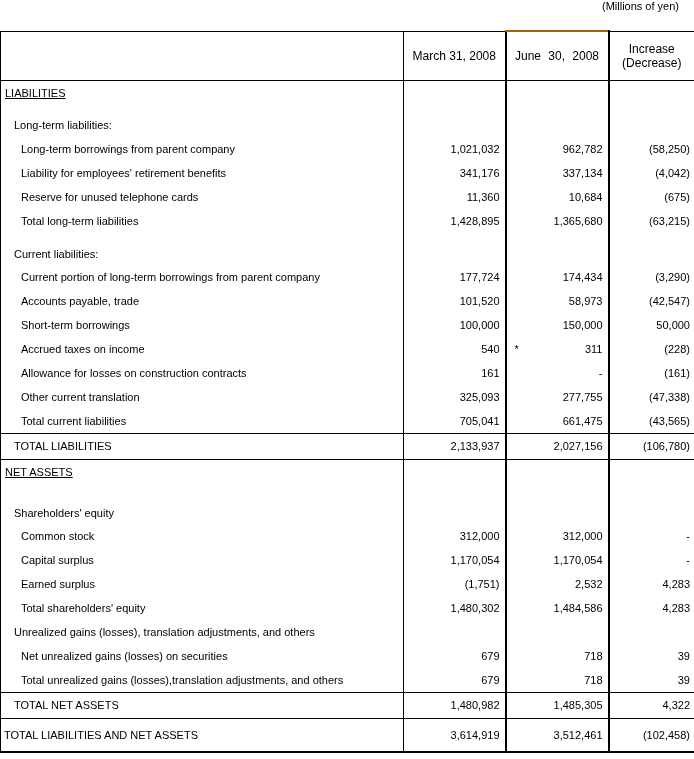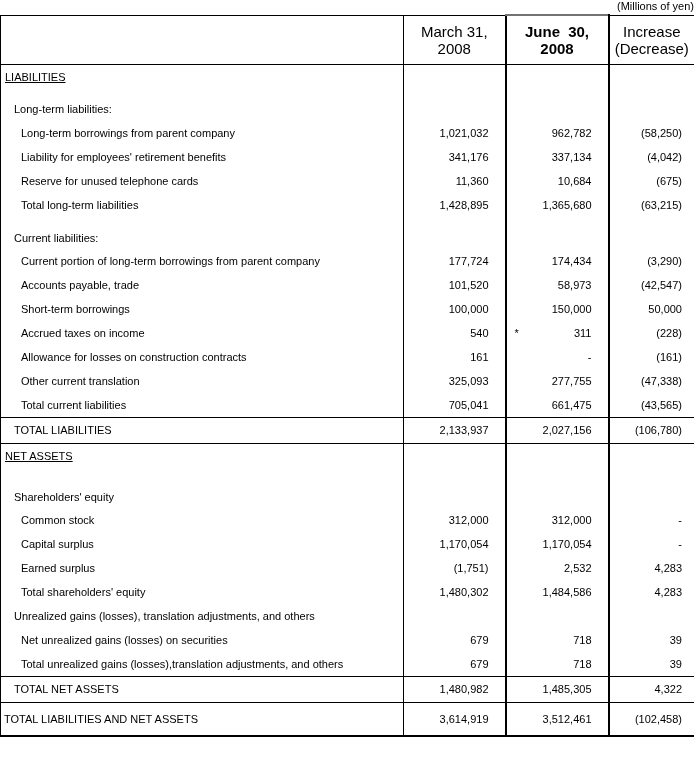--- a/index.html
+++ b/index.html
@@ -7,61 +7,61 @@
     margin: 0; padding: 0;
     background: #ffffff;
     color: #000000;
     font-family: "Liberation Sans", "DejaVu Sans", sans-serif;
     font-size: 11px;
     width: 694px;
   }
   .page { width: 694px; }
 
   .units-note {
-    height: 14px;
+    height: 30px;
     line-height: 12px;
     text-align: right;
-    padding-right: 0;
+    padding-right: 15px;
     font-size: 11px;
   }
 
   table.fin {
     width: 694px;
     table-layout: fixed;
     border-collapse: collapse;
     border: 1px solid #000;
     border-bottom: 2px solid #000;
   }
 
   col.w-label { width: 403px; }
   col.w-march { width: 102px; }
   col.w-june  { width: 103px; }
   col.w-inc   { width: 86px; }
 
   
   thead tr { height: 49px; }
   th {
     font-weight: normal;
-    font-size: 15px;
+    font-size: 12px;
     text-align: center;
     vertical-align: middle;
     border-bottom: 1px solid #000;
     padding: 0;
   }
   th.c-m { border-left: 1px solid #000; }
-  th.c-j { border-left: 2px solid #000; border-right: 2px solid #000; border-top: 2px solid #737373; word-spacing: 4px; font-weight: bold; }
+  th.c-j { border-left: 2px solid #000; border-right: 2px solid #000; border-top: 2px solid #a16207; word-spacing: 4px; }
 
   
   td.c-m { border-left: 1px solid #000; }
   td.c-j { border-left: 2px solid #000; border-right: 2px solid #000; }
 
   td { padding: 0; vertical-align: middle; font-size: 11px; overflow: hidden; white-space: nowrap; }
 
-  td.c-m, td.c-j { text-align: right; padding-right: 16px; }
-  td.c-i { text-align: right; padding-right: 12px; }
+  td.c-m, td.c-j { text-align: right; padding-right: 5px; }
+  td.c-i { text-align: right; padding-right: 4px; }
 
   
   tr.row-section { height: 33px; }
   tr.row-section td { vertical-align: top; padding-top: 6px; }
   tr.row-section .c-label span { text-decoration: underline; }
   tr.row-section td.c-label { padding-left: 4px; }
 
   tr.row-subheader { height: 24px; }
   tr.row-subheader td.c-label { padding-left: 13px; margin-top: 25px; }
 

